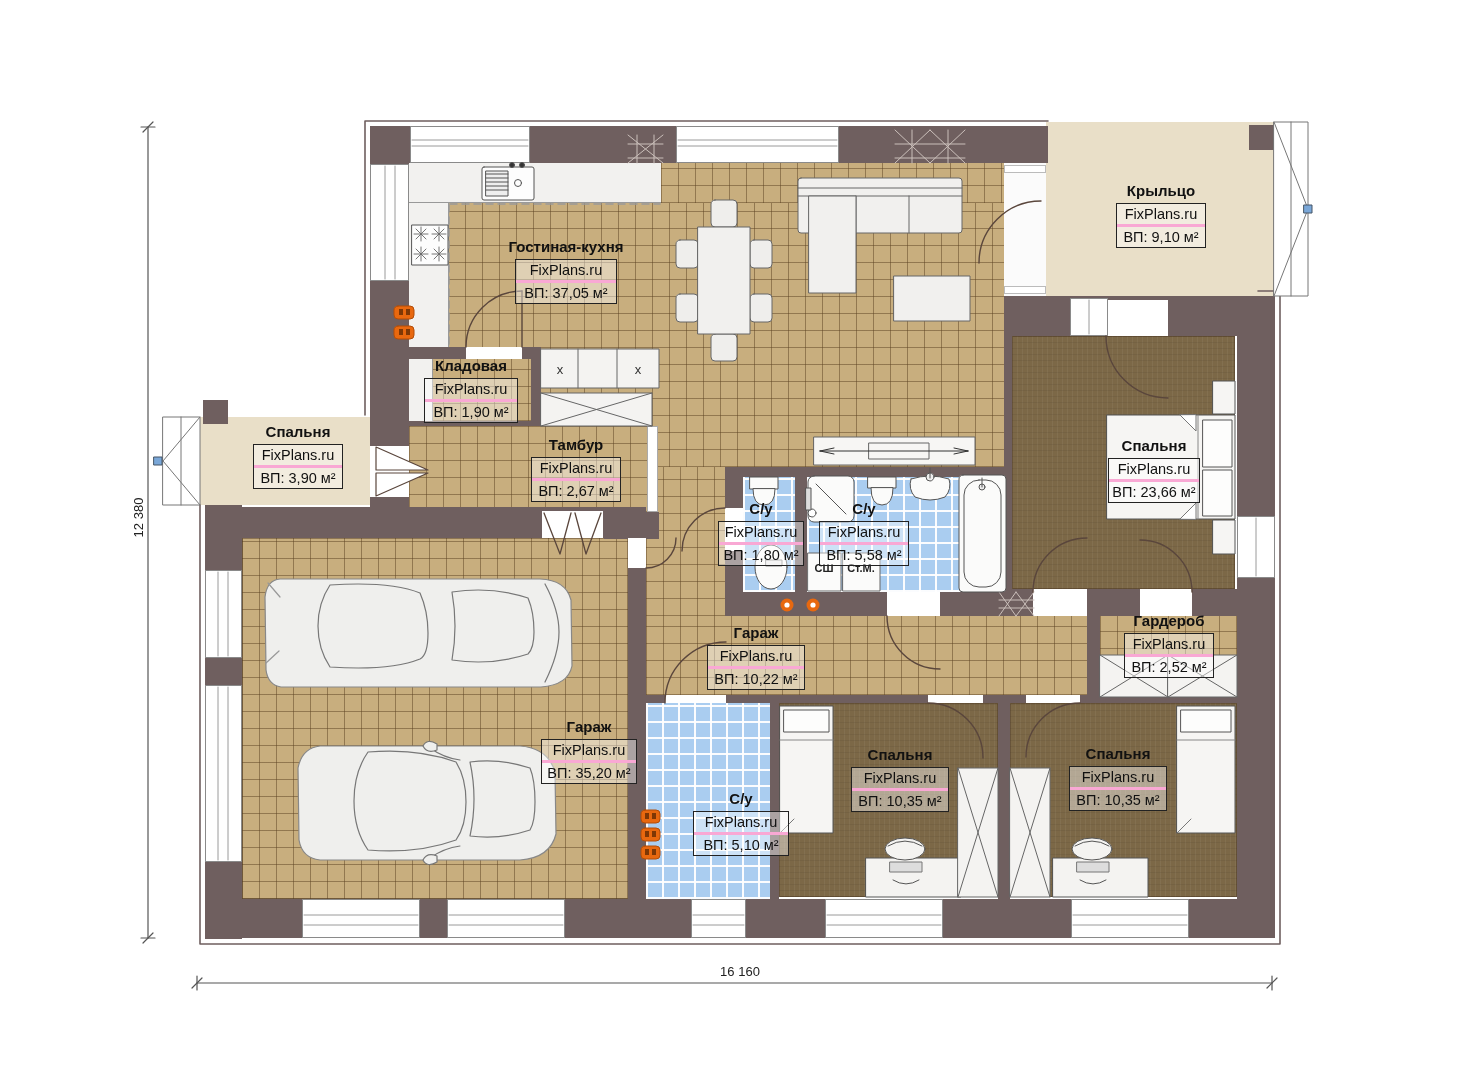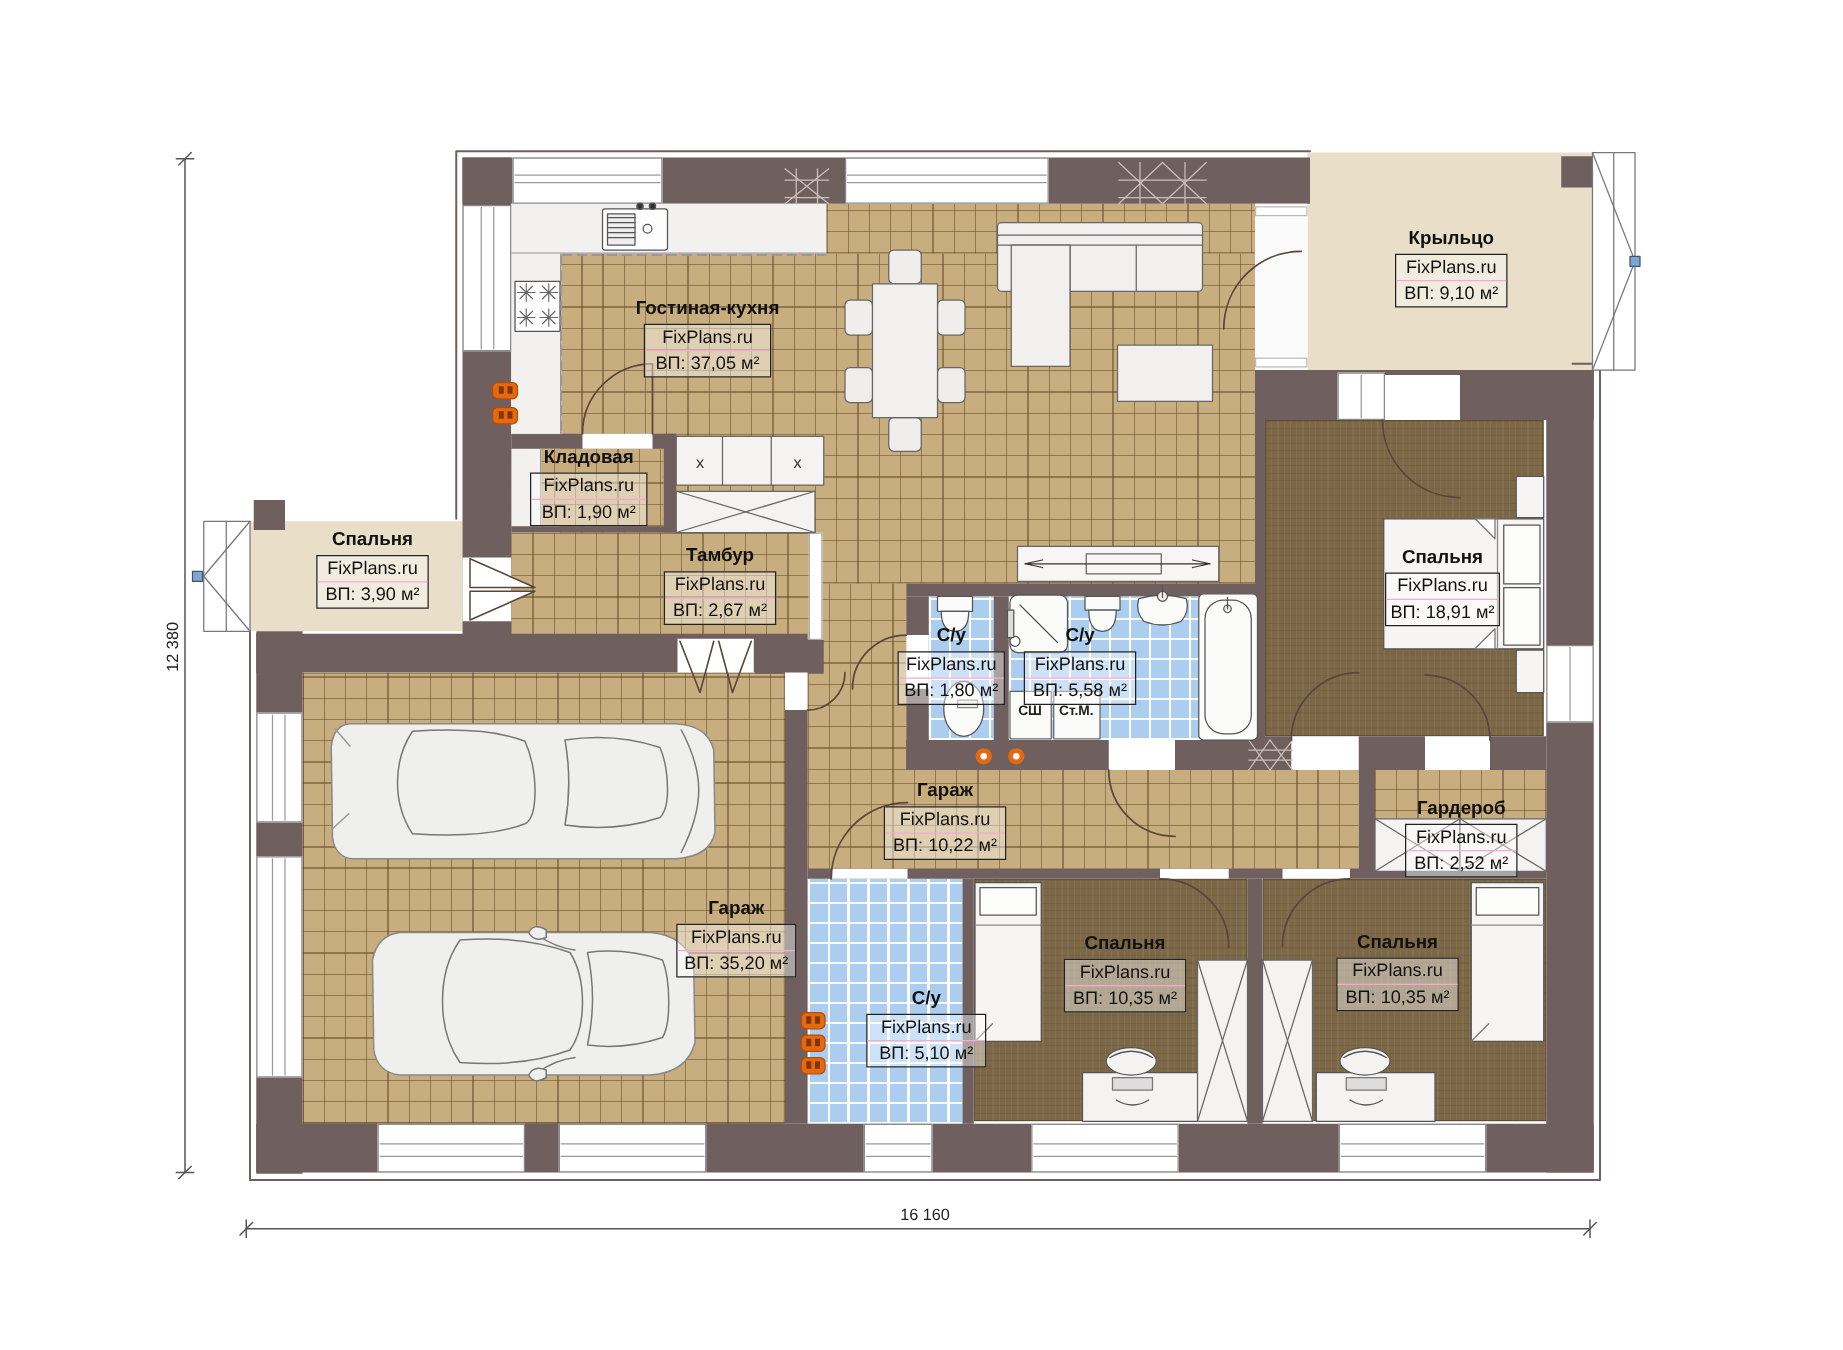--- a/index.html
+++ b/index.html
@@ -18,21 +18,21 @@
                      repeating-linear-gradient(90deg,rgba(255,255,255,.95) 0 1.6px,transparent 1.6px 16px);}
   .beige{background:#e9dfc8;}
   .wall{background:#6f5f5f;}
   .win{background:#fff;border:1px solid #8a8a8a;box-sizing:border-box;}
   .opening{background:#fff;}
   .furn{background:#f1f0ee;border:1px solid #777;box-sizing:border-box;}
   .lbl{position:absolute;text-align:center;color:#111;}
   .ttl{font-weight:bold;font-size:15px;white-space:nowrap;}
   .box{border:1px solid #222;background:rgba(255,255,255,.42);font-size:14.5px;line-height:20px;
        white-space:nowrap;color:#111;}
-  .box .r2{border-top:1px solid #f9a8d4;}
+  .box .r2{border-top:3px solid #f9a8d4;}
   .dim{font-size:13px;color:#222;}
 </style>
 </head>
 <body>
 <div id="plan">
 
 <div class="abs tan" style="left:661px;top:163px;width:343px;height:40px"></div>
 
 <div class="abs tan" style="left:448px;top:203px;width:556px;height:264px"></div>
 
@@ -571,33 +571,33 @@
   <div class="box" style="width:88px;margin:4px auto 0">
         <div>FixPlans.ru</div>
         <div class="r2">ВП: 5,58 м²</div>
       </div>
 </div>
 
 <div class="lbl" style="left:1054px;top:437px;width:200px">
   <div class="ttl">Спальня</div>
   <div class="box" style="width:90px;margin:4px auto 0">
         <div>FixPlans.ru</div>
-        <div class="r2">ВП: 18,91 м²</div>
+        <div class="r2">ВП: 23,66 м²</div>
       </div>
 </div>
 
 <div class="lbl" style="left:656px;top:624px;width:200px">
   <div class="ttl">Гараж</div>
   <div class="box" style="width:96px;margin:4px auto 0">
         <div>FixPlans.ru</div>
         <div class="r2">ВП: 10,22 м²</div>
       </div>
 </div>
 
-<div class="lbl" style="left:1069px;top:638px;width:200px">
+<div class="lbl" style="left:1069px;top:612px;width:200px">
   <div class="ttl">Гардероб</div>
   <div class="box" style="width:88px;margin:4px auto 0">
         <div>FixPlans.ru</div>
         <div class="r2">ВП: 2,52 м²</div>
       </div>
 </div>
 
 <div class="lbl" style="left:489px;top:718px;width:200px">
   <div class="ttl">Гараж</div>
   <div class="box" style="width:94px;margin:4px auto 0">

